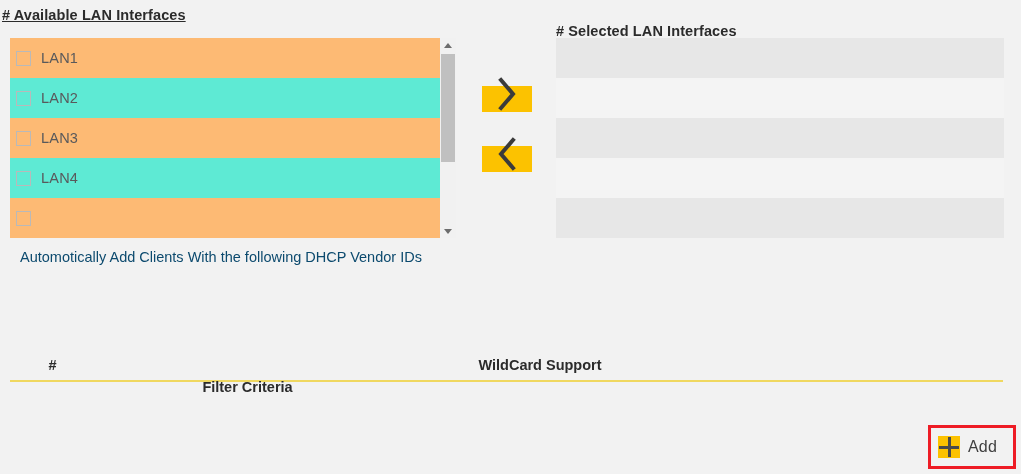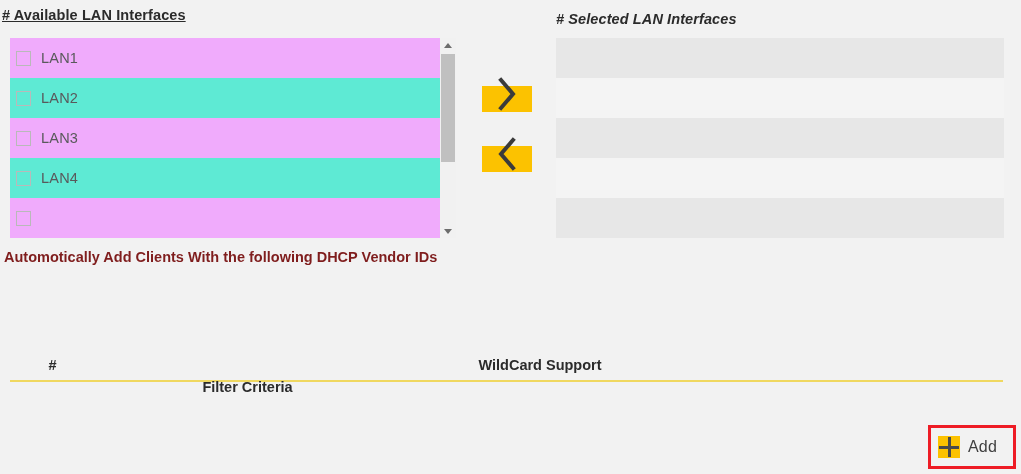--- a/index.html
+++ b/index.html
@@ -18,40 +18,40 @@
 
   .panel-heading {
     position: absolute;
     font-size: 14.5px;
     font-weight: bold;
     color: #2b2b2b;
     letter-spacing: 0.1px;
     white-space: nowrap;
   }
   #available-heading { left: 2px; top: 7px; text-decoration: underline; }
-  #selected-heading  { left: 556px; top: 11px; font-style: italic; }
+  #selected-heading  { left: 556px; top: 23px; }
 
   
   #available-list {
     position: absolute;
     left: 10px;
     top: 38px;
     width: 430px;
     height: 200px;
     overflow: hidden;
   }
   .list-row {
     height: 40px;
     box-sizing: border-box;
     display: flex;
     align-items: center;
     padding-left: 6px;
     background: #5eead4;
   }
-  .list-row.striped { background: #f0abfc; }
+  .list-row.striped { background: #fdba74; }
 
   .row-checkbox {
     width: 15px;
     height: 15px;
     box-sizing: border-box;
     border: 1px solid #b9b9b9;
     background: transparent;
     margin-right: 10px;
     flex: none;
   }
@@ -129,25 +129,25 @@
   }
   .sel-row {
     height: 40px;
     background: #f4f4f4;
   }
   .sel-row.striped { background: #e7e7e7; }
 
   
   #vendor-label {
     position: absolute;
-    left: 4px;
+    left: 20px;
     top: 249px;
     font-size: 14.5px;
-    font-weight: bold;
-    color: #7f1d1d;
+    font-weight: normal;
+    color: #0c4a6e;
     white-space: nowrap;
   }
 
   
   #filter-table {
     position: absolute;
     left: 10px;
     top: 350px;
     width: 993px;
   }

